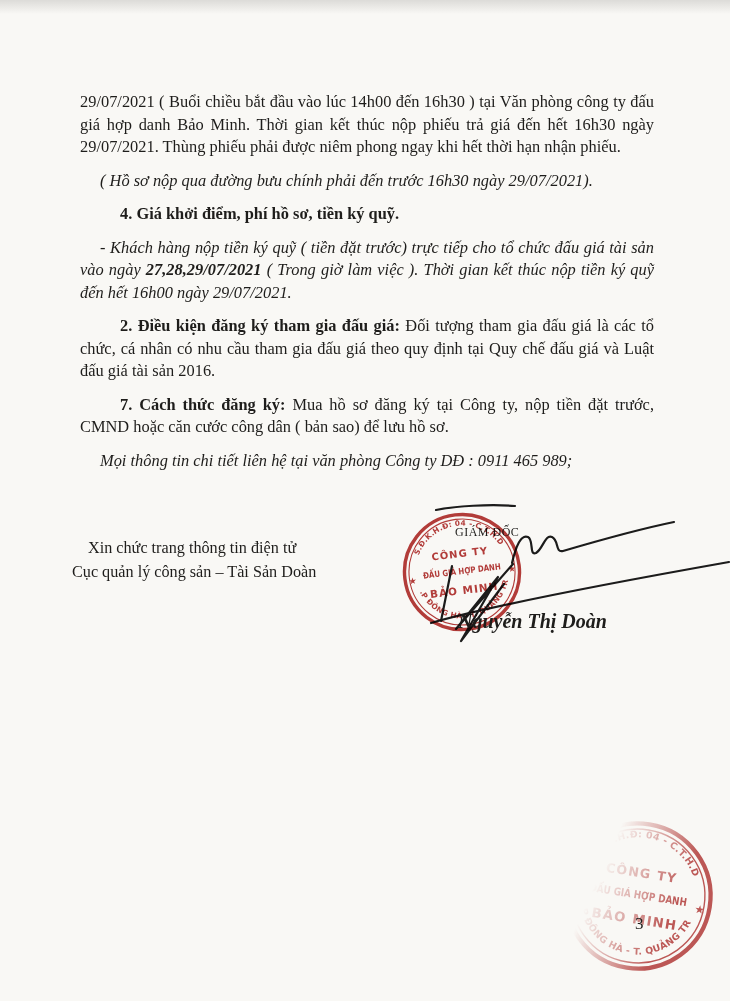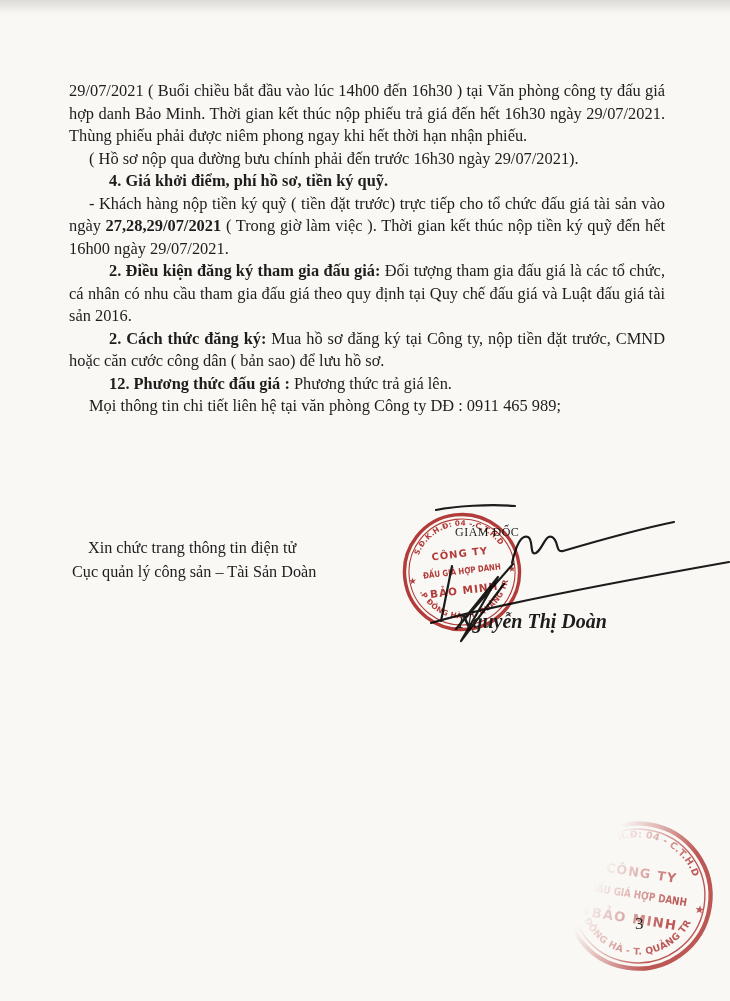--- a/index.html
+++ b/index.html
@@ -14,22 +14,22 @@
   .page::before{
     content:"";position:absolute;left:0;top:0;right:0;height:14px;
     background:linear-gradient(#dcdbd8,rgba(249,248,245,0));
     pointer-events:none;
   }
   .content{
     position:absolute;left:69px;top:80px;width:596px;
     font-size:16.4px;line-height:22.5px;
     text-align:justify;
   }
-  .content p{margin:0;padding:0;}
-  .ind1{text-indent:20px;}
+  .content p{margin:11px;padding:0;}
+  .ind1{text-indent:20px;font-style:italic;}
   .ind2{text-indent:40px;}
   b{font-weight:bold;}
   .sig-title{
     position:absolute;left:455px;top:525px;
     font-size:12px;font-weight:normal;letter-spacing:.5px;
     white-space:nowrap;
   }
   .sig-name{
     position:absolute;left:458px;top:610px;
     font-size:20px;font-weight:bold;font-style:italic;
@@ -77,22 +77,21 @@
 <body>
 
 <div class="page">
 
   <div class="content">
     <p><span>29/07/2021 ( Buổi chiều bắt đầu vào lúc 14h00 đến 16h30 ) tại Văn phòng công ty đấu giá hợp danh Bảo Minh. Thời gian kết thúc nộp phiếu trả giá đến hết 16h30 ngày 29/07/2021. Thùng phiếu phải được niêm phong ngay khi hết thời hạn nhận phiếu.</span></p>
     <p class="ind1"><span>( Hồ sơ nộp qua đường bưu chính phải đến trước 16h30 ngày 29/07/2021).</span></p>
     <p class="ind2"><b>4. Giá khởi điểm, phí hồ sơ, tiền ký quỹ.</b></p>
     <p class="ind1"><span>- Khách hàng nộp tiền ký quỹ ( tiền đặt trước) trực tiếp cho tổ chức đấu giá tài sản vào ngày </span><b>27,28,29/07/2021</b><span> ( Trong giờ làm việc ). Thời gian kết thúc nộp tiền ký quỹ đến hết 16h00 ngày 29/07/2021.</span></p>
     <p class="ind2"><b>2. Điều kiện đăng ký tham gia đấu giá: </b><span>Đối tượng tham gia đấu giá là các tổ chức, cá nhân có nhu cầu tham gia đấu giá theo quy định tại Quy chế đấu giá và Luật đấu giá tài sản 2016.</span></p>
-    <p class="ind2"><b>2. Cách thức đăng ký: </b><span>Mua hồ sơ đăng ký tại Công ty, nộp tiền đặt trước, CMND hoặc căn cước công dân ( bản sao) để lưu hồ sơ.</span></p>
-    <p class="ind2"><b>12. Phương thức đấu giá : </b><span>Phương thức trả giá lên.</span></p>
+    <p class="ind2"><b>7. Cách thức đăng ký: </b><span>Mua hồ sơ đăng ký tại Công ty, nộp tiền đặt trước, CMND hoặc căn cước công dân ( bản sao) để lưu hồ sơ.</span></p>
     <p class="ind1"><span>Mọi thông tin chi tiết liên hệ tại văn phòng Công ty DĐ : 0911 465 989;</span></p>
   </div>
 
   <div class="footer-left">
     <div class="l1">Xin chức trang thông tin điện tử</div>
     <div>Cục quản lý công sản – Tài Sản Doàn</div>
   </div>
 
   <div class="sig-title">GIÁM ĐỐC</div>
 

